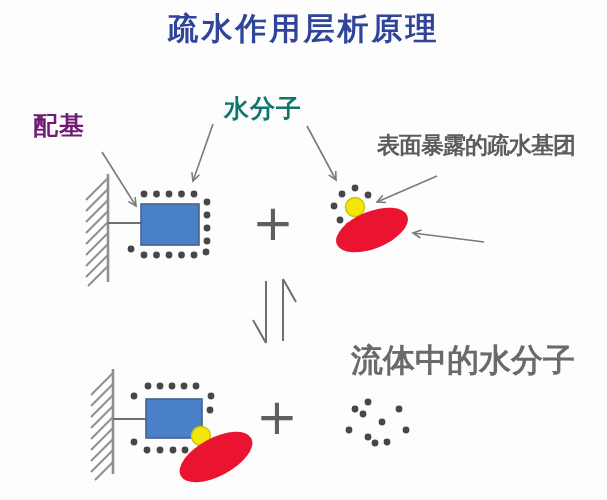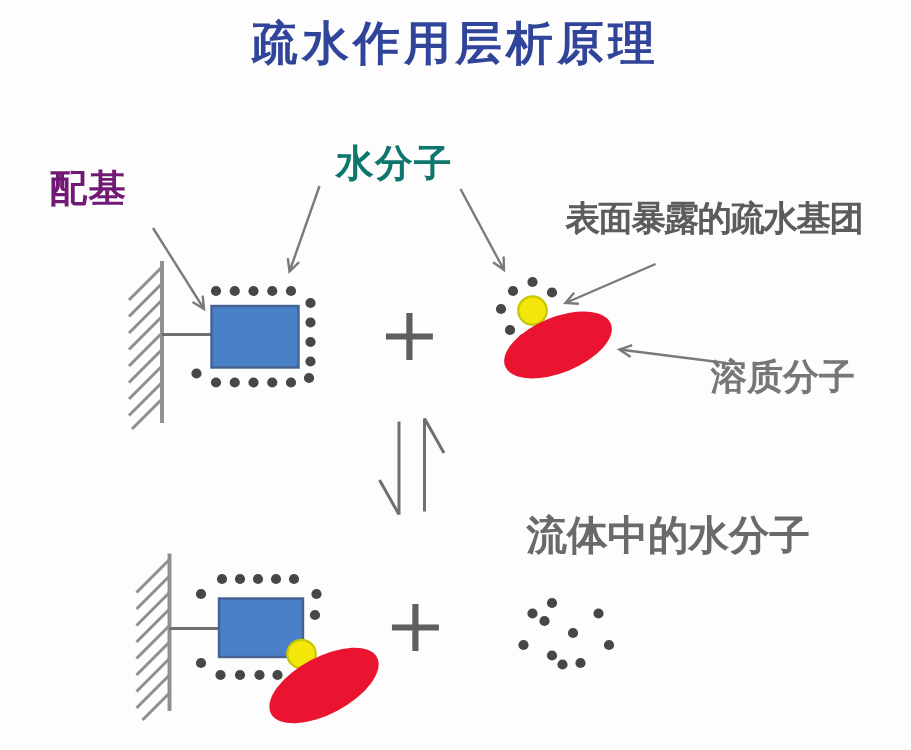--- a/index.html
+++ b/index.html
@@ -15,21 +15,21 @@
     position:absolute;left:0;top:8px;width:607px;
     text-align:center;
     font-size:31px;font-weight:800;letter-spacing:3px;
     color:#30459a;
   }
   .lbl{position:absolute;font-weight:700;white-space:nowrap;}
   .lbl-ligand{left:33px;top:109px;font-size:25px;color:#701a75;letter-spacing:1px;}
   .lbl-water{left:224px;top:92px;font-size:25px;color:#0f766e;letter-spacing:1px;}
   .lbl-exposed{left:377px;top:130px;font-size:23px;color:#5c5c5c;letter-spacing:-1px;text-align:right;}
   .lbl-solute{left:474px;top:235px;font-size:24px;color:#777777;}
-  .lbl-fluid{left:351px;top:339px;font-size:27px;color:#6a6a6a;}
+  .lbl-fluid{left:351px;top:339px;font-size:32px;color:#6a6a6a;}
   .plus-glyph{font-family:"DejaVu Sans",sans-serif;}
 </style>
 </head>
 <body>
 
 <div class="canvas">
 
   <div class="title">疏水作用层析原理</div>
 
   <svg class="art" viewBox="0 0 607 500">
@@ -146,15 +146,14 @@
       <circle cx="368" cy="437" r="3.4"></circle>
         <circle cx="406" cy="430" r="3.4"></circle>
       <circle cx="375" cy="443" r="3.4"></circle>
         <circle cx="387" cy="442" r="3.4"></circle>
     </g>
   </svg>
 
   <div class="lbl lbl-ligand">配基</div>
   <div class="lbl lbl-water">水分子</div>
   <div class="lbl lbl-exposed">表面暴露的疏水基团</div>
-  <div class="lbl lbl-solute">溶质分子</div>
   <div class="lbl lbl-fluid">流体中的水分子</div>
 </div>
 
 </body></html>

